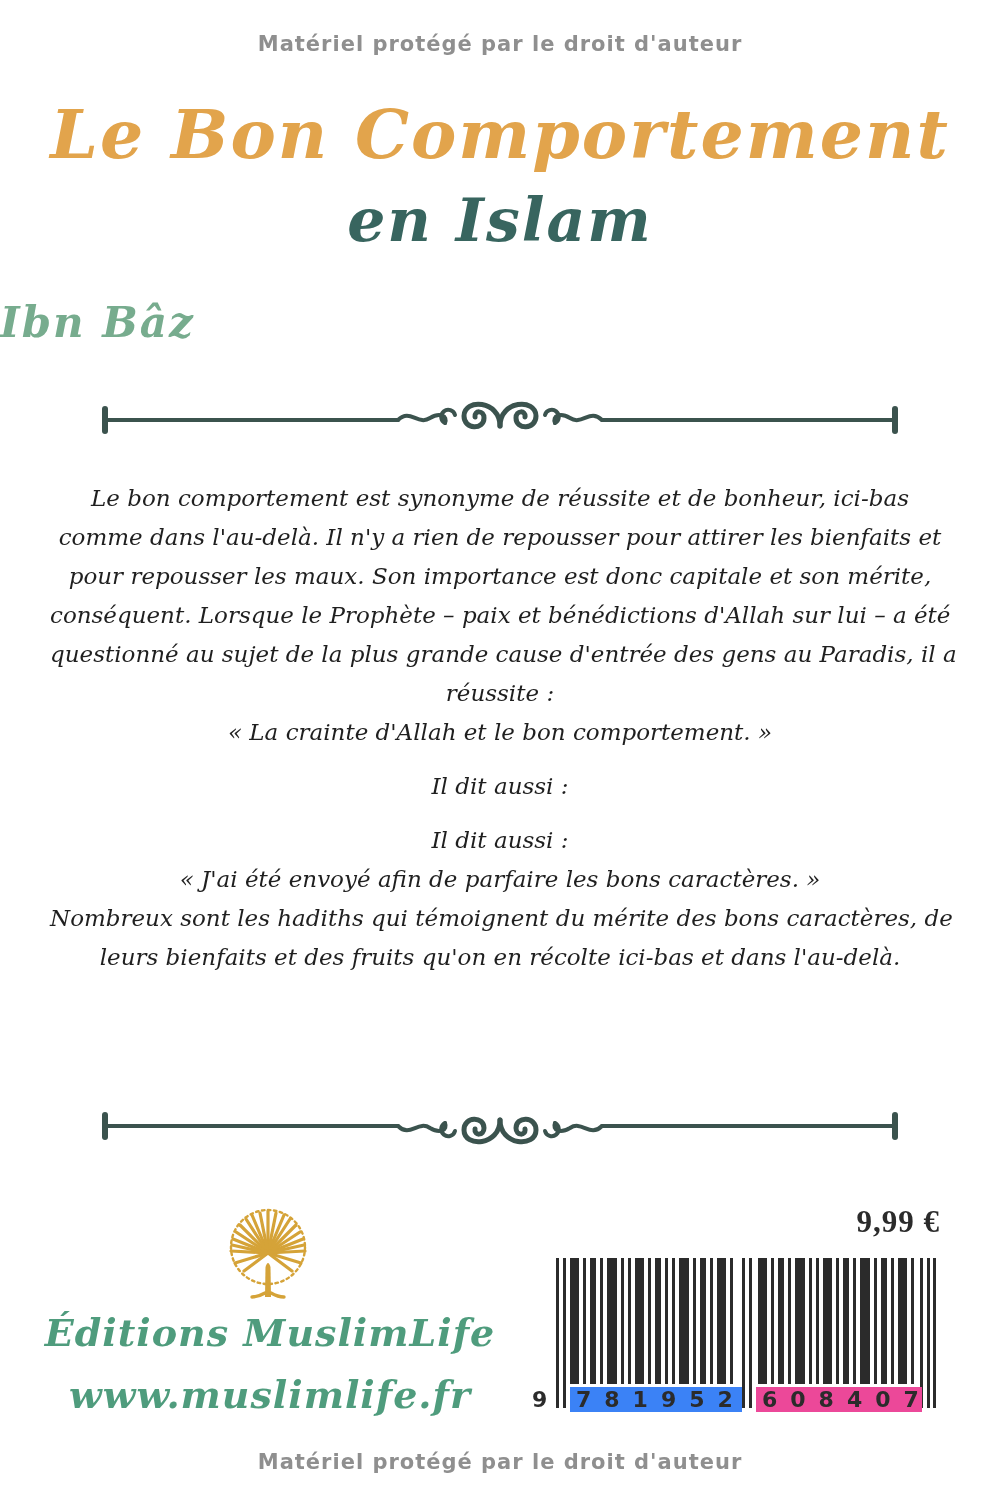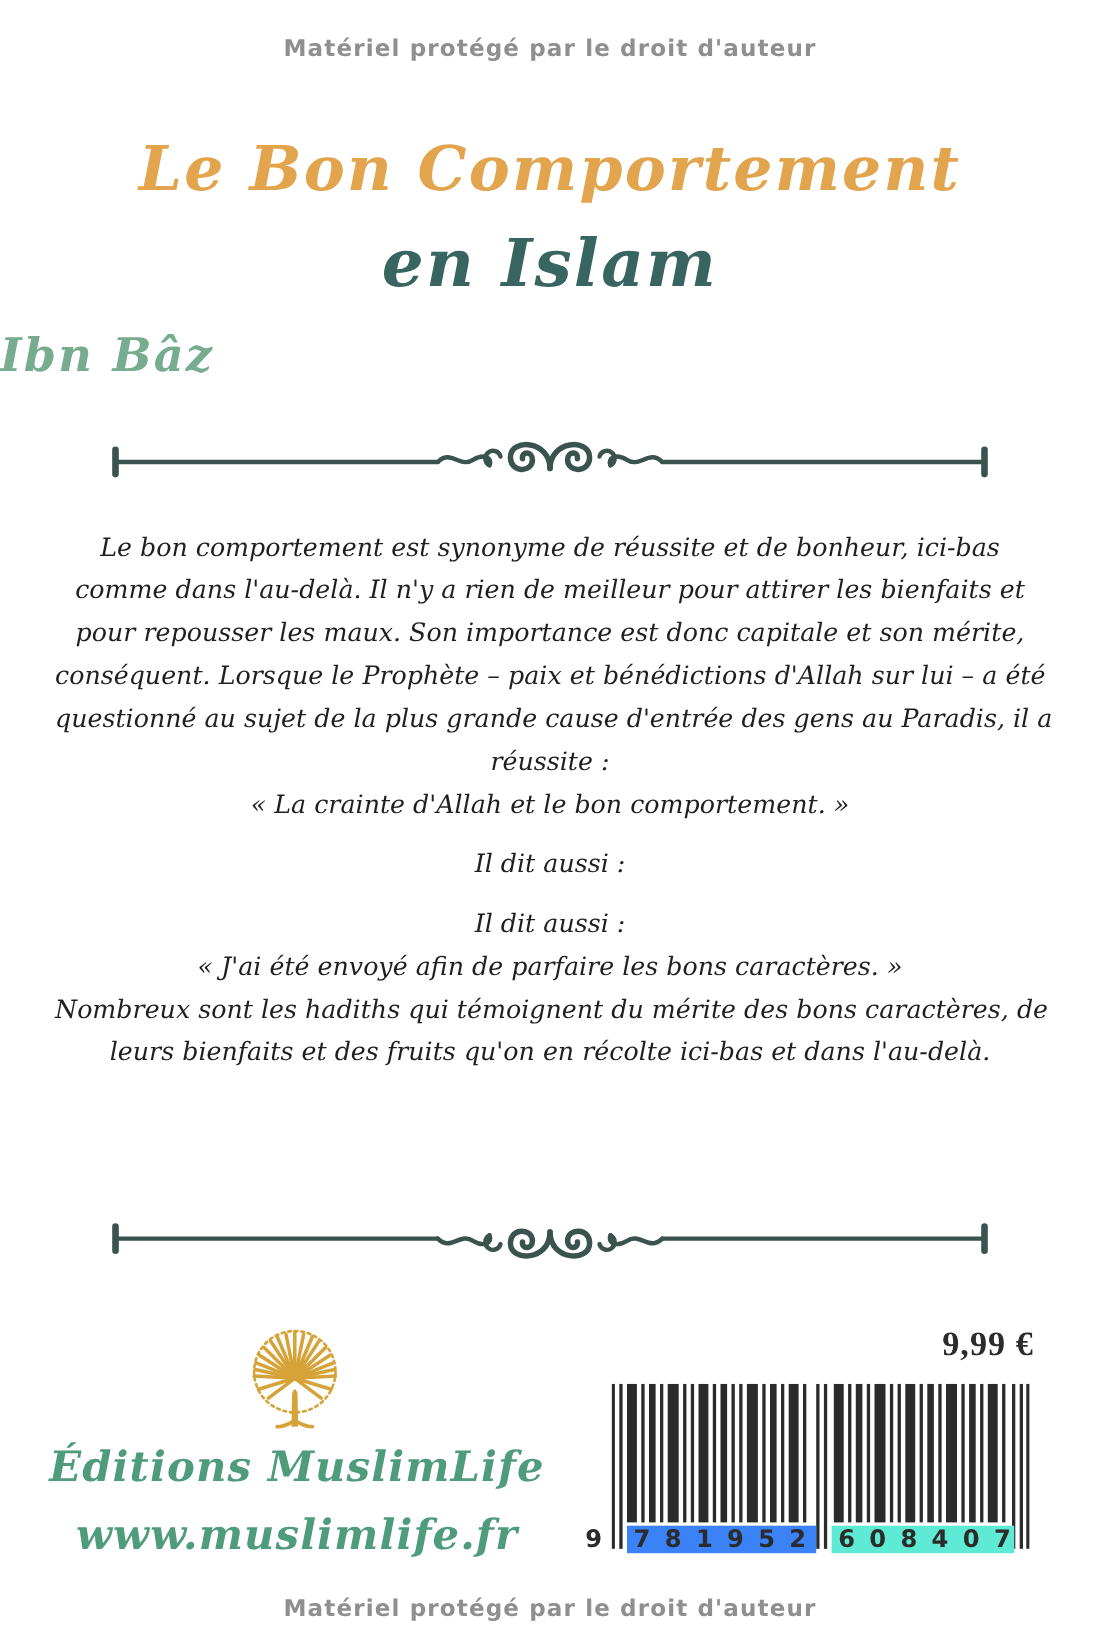--- a/index.html
+++ b/index.html
@@ -19,22 +19,22 @@
     color:#8F8F8F;font-weight:bold;font-size:21px;
     letter-spacing:1px;
     font-family:"DejaVu Sans", sans-serif;
   }
   .copyright.top{top:32px;}
   .copyright.bottom{top:1450px;}
 
   
   .title-block{position:absolute;top:88px;left:0;width:1000px;text-align:center;}
   .title-line1{
-    font-size:56px;font-weight:bold;color:#E2A44C;
-    letter-spacing:2px;line-height:92px;margin-top:20px;
+    font-size:68px;font-weight:bold;color:#E2A44C;
+    letter-spacing:2px;line-height:92px;
   }
   .title-line2{
     font-size:60px;font-weight:bold;color:#38655F;
     letter-spacing:2px;line-height:80px;
   }
   .author{
     position:absolute;top:298px;left:0;width:1000px;
     font-size:42px;font-weight:bold;color:#77AC8E;letter-spacing:2px;
   }
 
@@ -71,21 +71,21 @@
     font-family:"DejaVu Sans", sans-serif;font-weight:bold;
     font-size:22px;color:#2B2B2B;
   }
   .barcode .digit-lead{position:absolute;left:-24px;bottom:0;}
   .barcode .digit-group1{
     position:absolute;left:14px;bottom:0;width:166px;
     background:#3b82f6;text-align:center;letter-spacing:13px;padding-left:6px;
   }
   .barcode .digit-group2{
     position:absolute;left:200px;bottom:0;width:160px;
-    background:#5eead4;text-align:left;letter-spacing:13px;padding-left:6px;
+    background:#ec4899;text-align:left;letter-spacing:13px;padding-left:6px;
   }
 
   .logo{position:absolute;top:1205px;left:218px;width:100px;height:100px;}
   .publisher{
     position:absolute;top:1310px;left:40px;width:460px;text-align:center;
     font-size:38px;font-weight:bold;color:#4F9C7D;letter-spacing:1px;
   }
   .website{
     position:absolute;top:1372px;left:40px;width:460px;text-align:center;
     font-size:38px;font-weight:bold;color:#4F9C7D;letter-spacing:1px;
@@ -117,21 +117,21 @@
       <path d="M357,33 a7,7 0 1 1 10,-8" stroke-width="4"></path>
       <path d="M514,30 C502,18 494,36 482,28 C472,22 464,26 467,33" stroke-width="4"></path>
       <path d="M467,33 a7,7 0 1 0 -10,-8" stroke-width="4"></path>
     </g>
   </svg>
 </div>
 
 <div class="body-text script">
 
 <div class="body-line">Le bon comportement est synonyme de réussite et de bonheur, ici-bas</div>
-    <div class="body-line">comme dans l'au-delà. Il n'y a rien de meilleur pour attirer les bienfaits et</div>
+    <div class="body-line">comme dans l'au-delà. Il n'y a rien de repousser pour attirer les bienfaits et</div>
     <div class="body-line">pour repousser les maux. Son importance est donc capitale et son mérite,</div>
     <div class="body-line">conséquent. Lorsque le Prophète – paix et bénédictions d'Allah sur lui – a été</div>
     <div class="body-line">questionné au sujet de la plus grande cause d'entrée des gens au Paradis, il a</div>
     <div class="body-line">réussite :</div>
     <div class="body-line">« La crainte d'Allah et le bon comportement. »</div>
     <div class="body-line spacer"></div>
     <div class="body-line">Il dit aussi :</div>
     <div class="body-line spacer"></div>
     <div class="body-line">Il dit aussi :</div>
     <div class="body-line">« J'ai été envoyé afin de parfaire les bons caractères. »</div>

